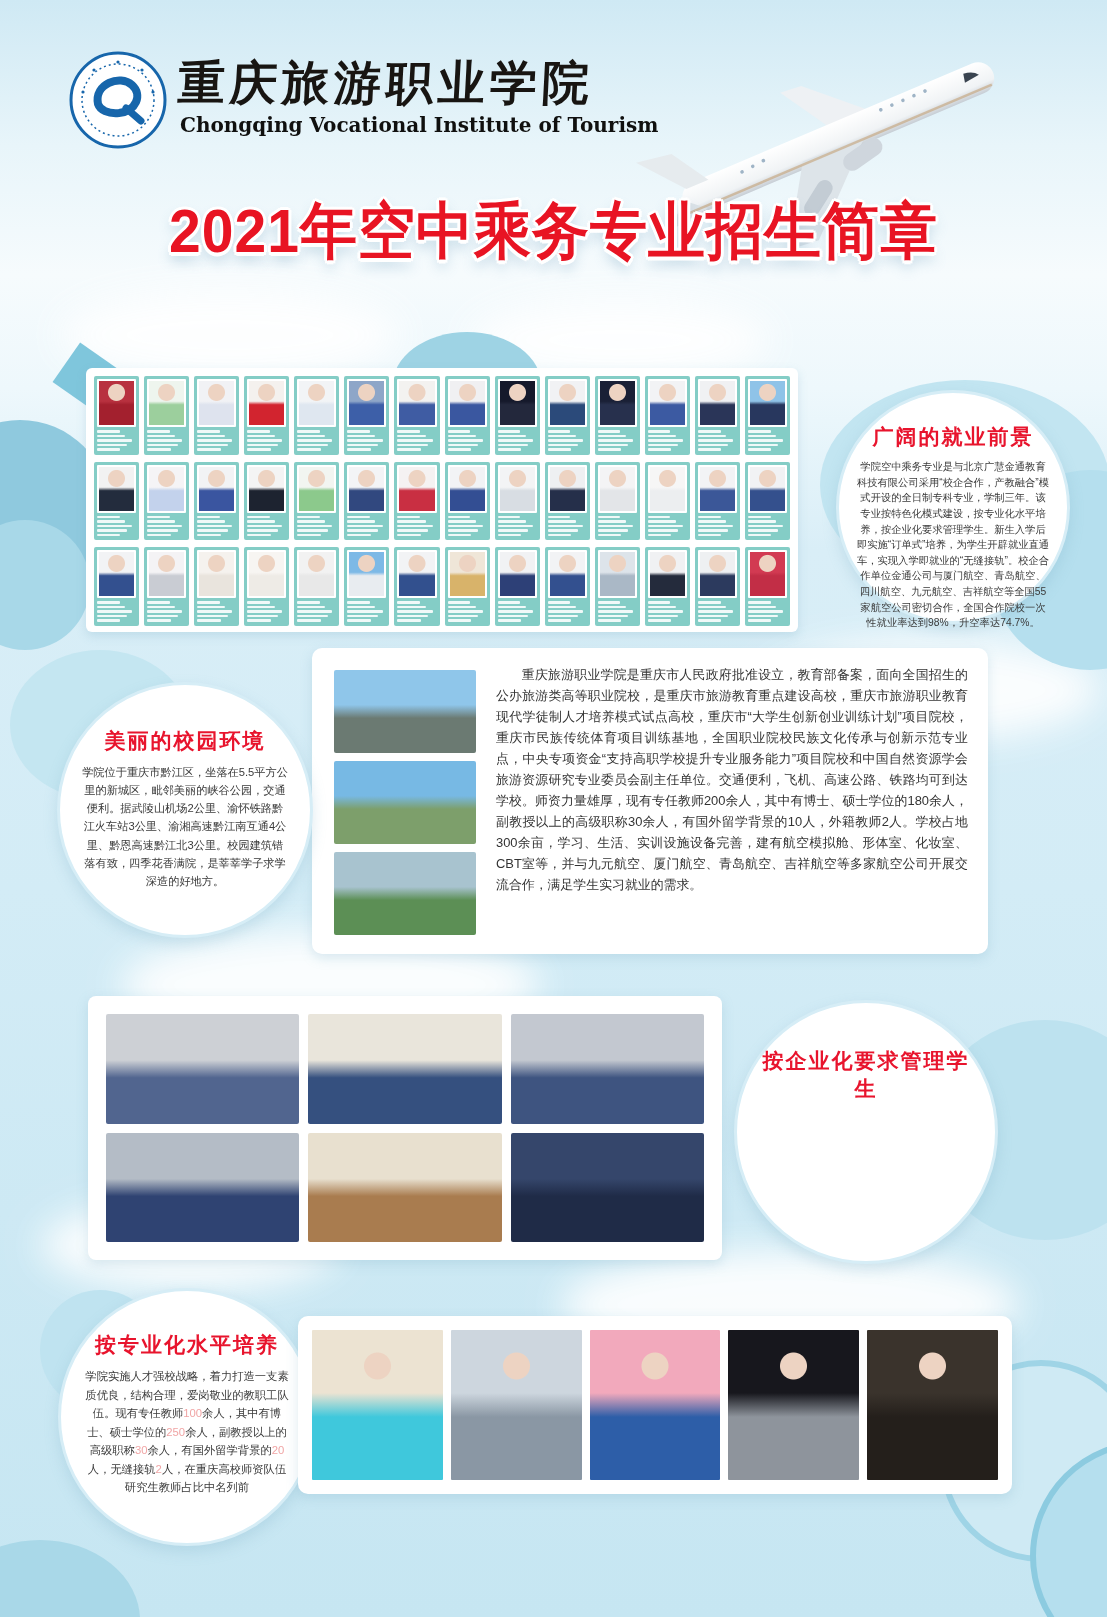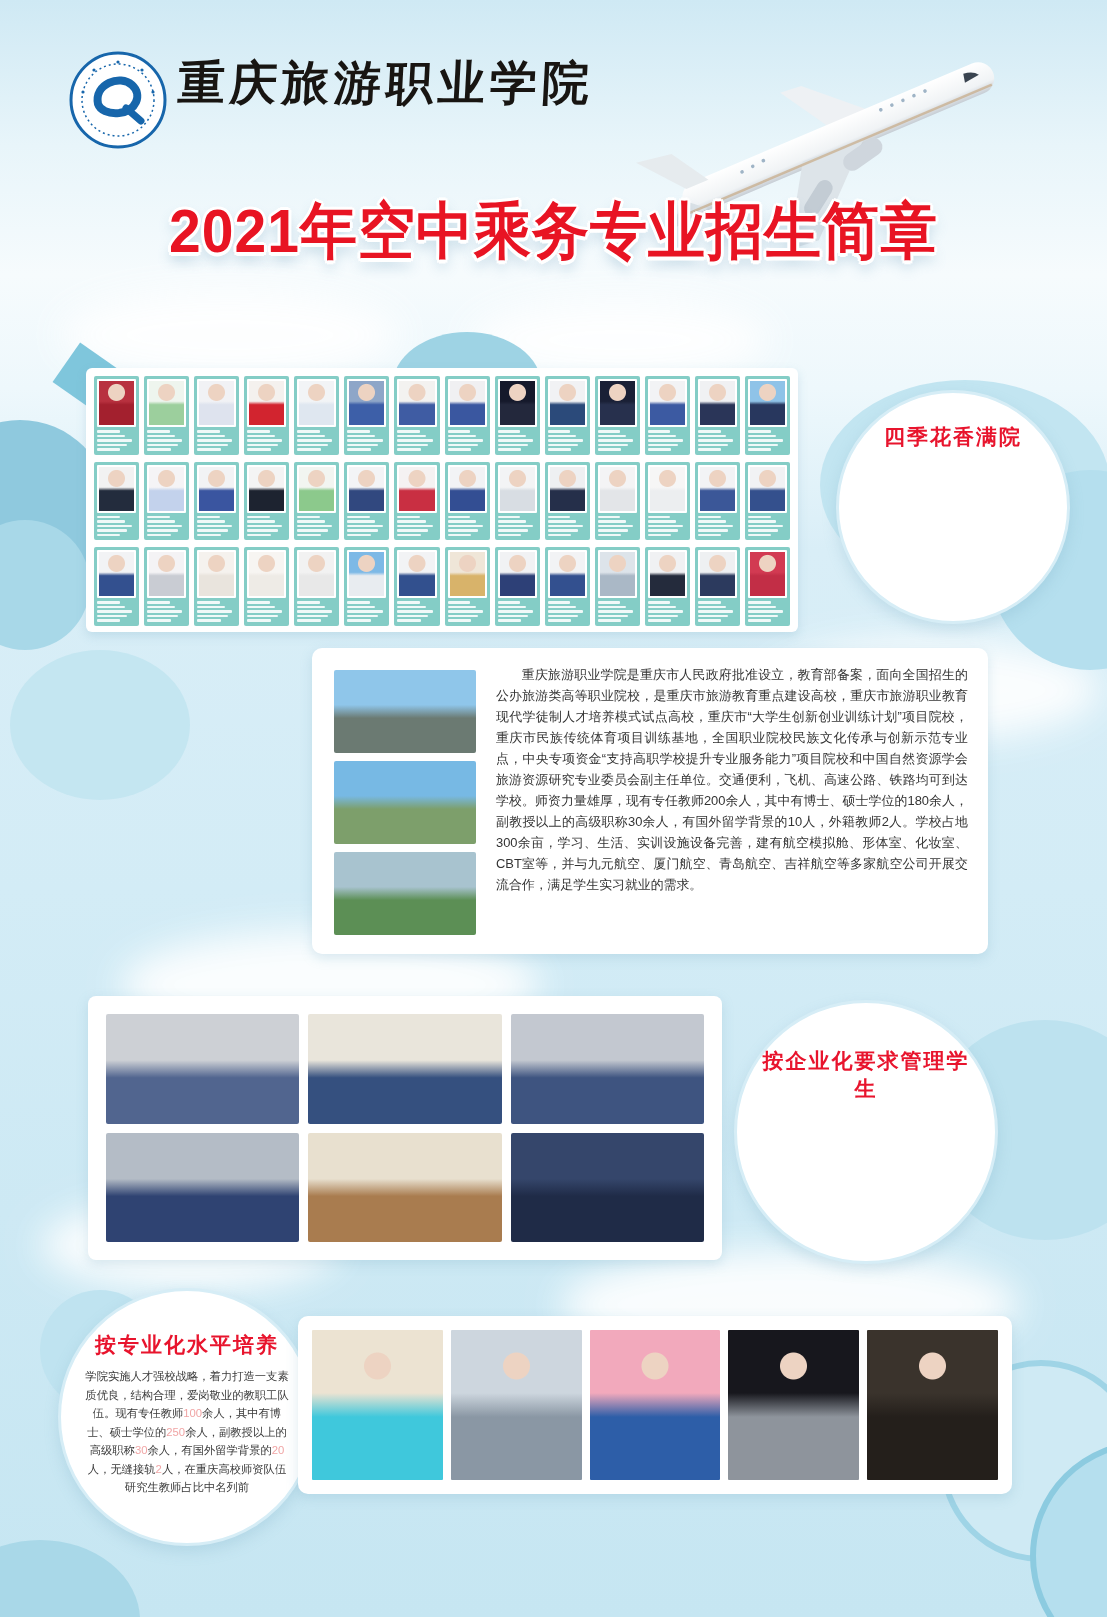--- a/index.html
+++ b/index.html
@@ -93,20 +93,21 @@
     <circle cx="50" cy="50" r="36" fill="#ffffff" stroke="#1766ab" stroke-width="1.5" stroke-dasharray="2 3"></circle>
     <path d="M30,54 C26,34 52,24 64,35 C75,45 68,61 51,63 C40,64 32,60 30,54 Z" fill="none" stroke="#1766ab" stroke-width="8" stroke-linecap="round"></path>
     <path d="M58,58 L73,71" stroke="#1766ab" stroke-width="7" stroke-linecap="round"></path>
     <circle cx="50" cy="12" r="1.6" fill="#1766ab"></circle>
       <circle cx="26" cy="20" r="1.6" fill="#1766ab"></circle>
     <circle cx="74" cy="20" r="1.6" fill="#1766ab"></circle>
       <circle cx="15" cy="42" r="1.6" fill="#1766ab"></circle>
     <circle cx="85" cy="42" r="1.6" fill="#1766ab"></circle>
   </svg>
   <div id="school-cn" class="abs">重庆旅游职业学院</div>
+  <div id="school-en" class="abs">Chongqing Vocational Institute of Tourism</div>
 
   <svg id="plane" class="abs" viewBox="0 0 440 235">
     <defs>
       <linearGradient id="fus" x1="0" y1="0" x2="0" y2="1">
         <stop offset="0" stop-color="#ffffff"></stop>
           <stop offset="0.7" stop-color="#f0f3f5"></stop>
           <stop offset="1" stop-color="#c7ced5"></stop>
       </linearGradient>
     </defs>
     <g transform="rotate(-23 220 118)">
@@ -553,32 +554,37 @@
             <i style="width: 72%;"></i>
             <i style="width: 90%;"></i>
             <i style="width: 78%;"></i>
             <i style="width: 60%;"></i>
           </div>
         </div>
       </div>
   </div>
 
   <div id="employment-circle" class="circle">
-    <h3>四季花香满院</h3>
+    <h3>广阔的就业前景</h3>
+    <p>学院空中乘务专业是与北京广慧金通教育科技有限公司采用“校企合作，产教融合”模式开设的全日制专科专业，学制三年。该专业按特色化模式建设，按专业化水平培养，按企业化要求管理学生。新生入学后即实施“订单式”培养，为学生开辟就业直通车，实现入学即就业的“无缝接轨”。校企合作单位金通公司与厦门航空、青岛航空、四川航空、九元航空、吉祥航空等全国55家航空公司密切合作，全国合作院校一次性就业率达到98%，升空率达74.7%。</p>
   </div>
 
   <div id="intro-panel" class="abs">
     <div id="campus-photos">
         <div class="ph" style="background: linear-gradient(rgb(143, 198, 234) 0px, rgb(143, 198, 234) 42%, rgb(107, 122, 114) 58%, rgb(107, 122, 114) 100%);"></div>
         <div class="ph" style="background: linear-gradient(rgb(119, 185, 228) 0px, rgb(119, 185, 228) 42%, rgb(125, 159, 107) 58%, rgb(125, 159, 107) 100%);"></div>
         <div class="ph" style="background: linear-gradient(rgb(168, 195, 207) 0px, rgb(168, 195, 207) 42%, rgb(92, 143, 85) 58%, rgb(92, 143, 85) 100%);"></div>
       </div>
     <p id="intro-text">重庆旅游职业学院是重庆市人民政府批准设立，教育部备案，面向全国招生的公办旅游类高等职业院校，是重庆市旅游教育重点建设高校，重庆市旅游职业教育现代学徒制人才培养模式试点高校，重庆市“大学生创新创业训练计划”项目院校，重庆市民族传统体育项目训练基地，全国职业院校民族文化传承与创新示范专业点，中央专项资金“支持高职学校提升专业服务能力”项目院校和中国自然资源学会旅游资源研究专业委员会副主任单位。交通便利，飞机、高速公路、铁路均可到达学校。师资力量雄厚，现有专任教师200余人，其中有博士、硕士学位的180余人，副教授以上的高级职称30余人，有国外留学背景的10人，外籍教师2人。学校占地300余亩，学习、生活、实训设施设备完善，建有航空模拟舱、形体室、化妆室、CBT室等，并与九元航空、厦门航空、青岛航空、吉祥航空等多家航空公司开展交流合作，满足学生实习就业的需求。</p>
   </div>
 
+  <div id="campus-circle" class="circle">
+    <h3>美丽的校园环境</h3>
+    <p>学院位于重庆市黔江区，坐落在5.5平方公里的新城区，毗邻美丽的峡谷公园，交通便利。据武陵山机场2公里、渝怀铁路黔江火车站3公里、渝湘高速黔江南互通4公里、黔恩高速黔江北3公里。校园建筑错落有致，四季花香满院，是莘莘学子求学深造的好地方。</p>
+  </div>
 
   <div id="training-panel" class="abs">
     <div id="training-photos">
         <div class="ph" style="background: linear-gradient(rgb(205, 208, 213) 0px, rgb(205, 208, 213) 42%, rgb(81, 101, 143) 58%, rgb(81, 101, 143) 100%);"></div>
         <div class="ph" style="background: linear-gradient(rgb(233, 229, 219) 0px, rgb(233, 229, 219) 42%, rgb(53, 80, 127) 58%, rgb(53, 80, 127) 100%);"></div>
         <div class="ph" style="background: linear-gradient(rgb(195, 200, 208) 0px, rgb(195, 200, 208) 42%, rgb(62, 84, 128) 58%, rgb(62, 84, 128) 100%);"></div>
         <div class="ph" style="background: linear-gradient(rgb(180, 188, 198) 0px, rgb(180, 188, 198) 42%, rgb(47, 67, 114) 58%, rgb(47, 67, 114) 100%);"></div>
         <div class="ph" style="background: linear-gradient(rgb(232, 224, 207) 0px, rgb(232, 224, 207) 42%, rgb(169, 124, 79) 58%, rgb(169, 124, 79) 100%);"></div>
         <div class="ph" style="background: linear-gradient(rgb(53, 70, 107) 0px, rgb(53, 70, 107) 42%, rgb(31, 43, 71) 58%, rgb(31, 43, 71) 100%);"></div>
       </div>

